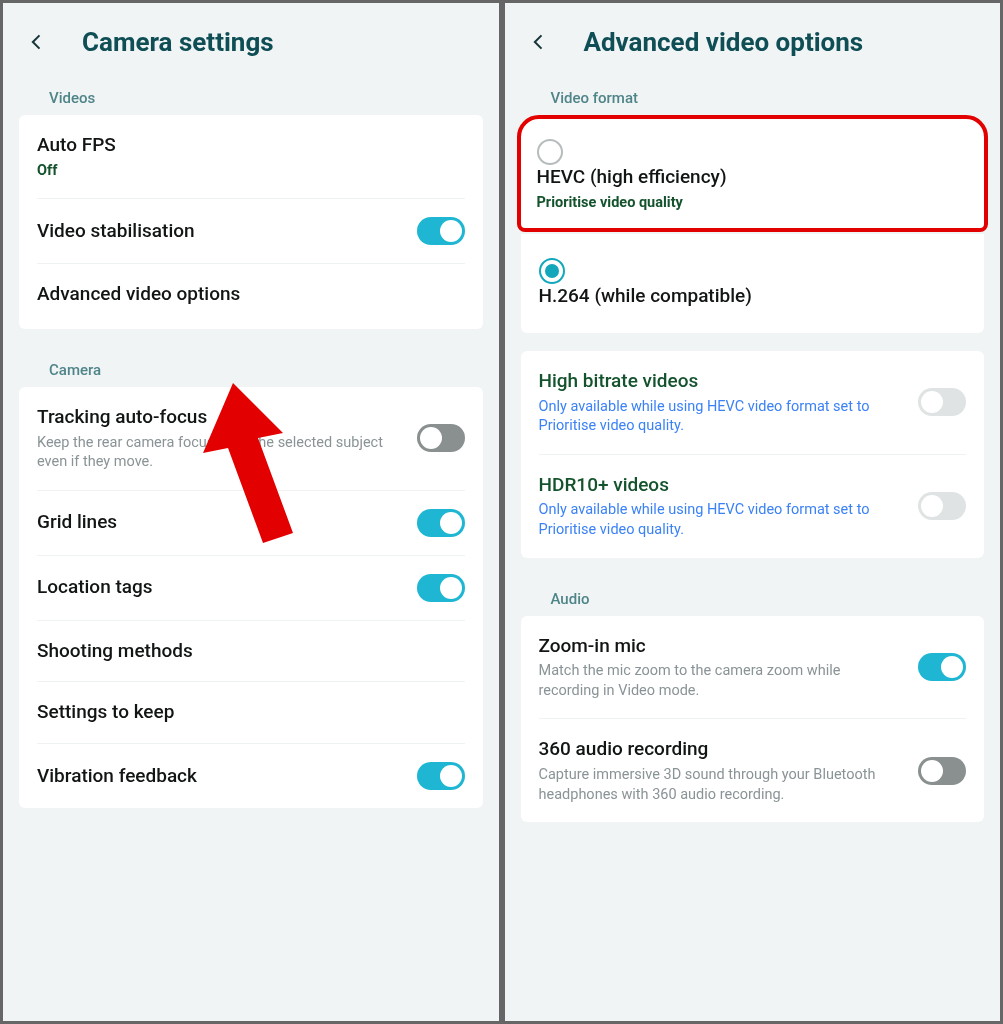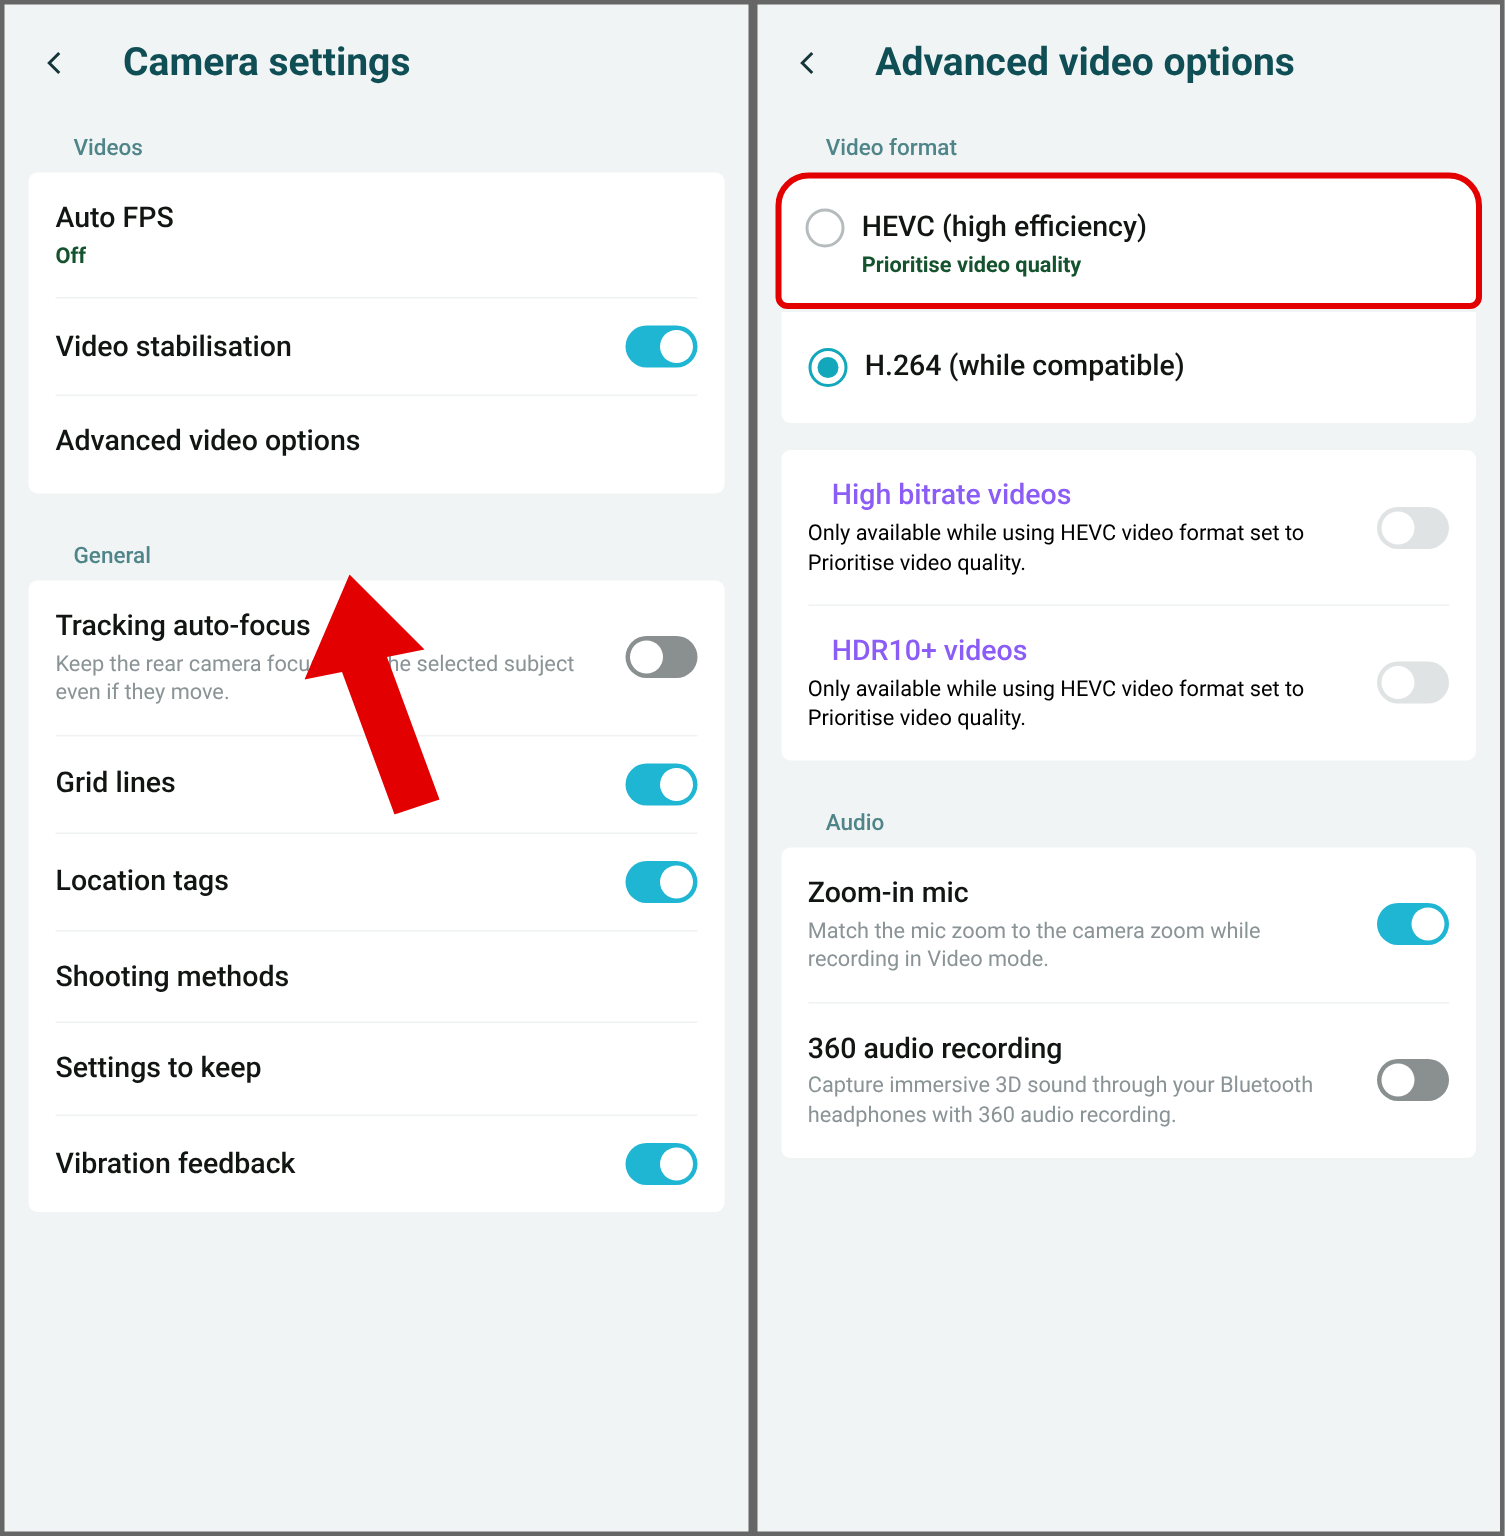--- a/index.html
+++ b/index.html
@@ -64,22 +64,22 @@
     color: #121613;
     line-height: 1.3;
   }
   .row-sub {
     font-size: 14.5px;
     color: #8a9396;
     margin-top: 3px;
     line-height: 1.35;
   }
   .row-sub.teal { color: #14532d; font-weight: 700; }
-  .disabled .row-title { color: #8b5cf6; margin-left: 16px; }
-  .disabled .row-sub { color: #000000; }
+  .disabled .row-title { color: #14532d; }
+  .disabled .row-sub { color: #3b82f6; }
 
   .toggle {
     width: 48px;
     height: 28px;
     border-radius: 14px;
     position: relative;
     flex-shrink: 0;
   }
   .toggle::after {
     content: "";
@@ -114,20 +114,21 @@
     width: 14px;
     height: 14px;
     background: #12a7bb;
     border-radius: 50%;
   }
   .radio-row {
     display: flex;
     align-items: flex-start;
     padding: 16px 0;
     border-bottom: 1px solid #eff2f2;
+    flex-direction: column;
   }
   .radio-row:last-child { border-bottom: none; }
 
   .highlight-box {
     border: 4px solid #e30000;
     border-radius: 8px;
     margin: 0 12px 4px 12px;
     background: #fff;
     border-top-left-radius: 22px;
     border-top-right-radius: 22px;
@@ -181,21 +182,21 @@
       </div>
       <div class="toggle on"></div>
     </div>
     <div class="row" style="padding-bottom:22px;">
       <div class="row-text">
         <div class="row-title">Advanced video options</div>
       </div>
     </div>
   </div>
 
-  <div class="section-label">General</div>
+  <div class="section-label">Camera</div>
   <div class="card">
     <div class="row">
       <div class="row-text">
         <div class="row-title">Tracking auto-focus</div>
         <div class="row-sub">Keep the rear camera focused on the selected subject even if they move.</div>
       </div>
       <div class="toggle off"></div>
     </div>
     <div class="row">
       <div class="row-text">

